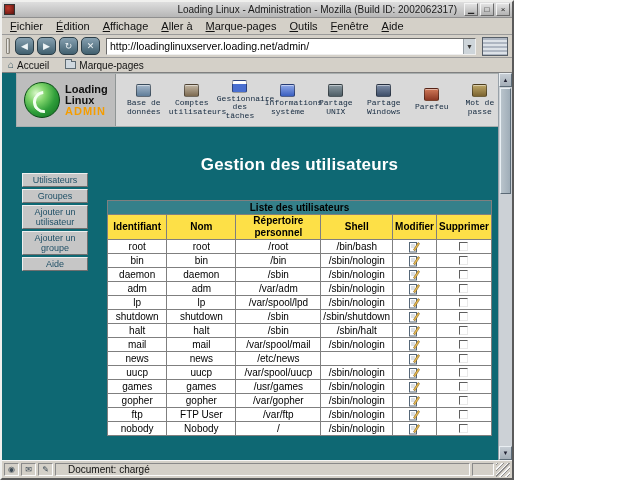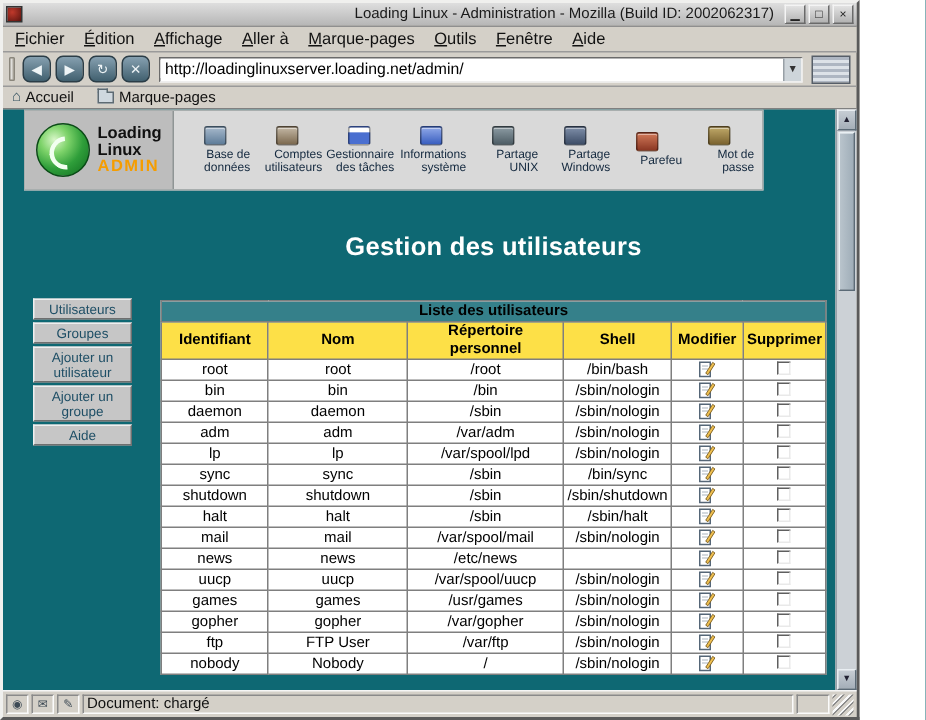--- a/index.html
+++ b/index.html
@@ -1,20 +1,20 @@
 <!DOCTYPE html>
 <html style="--page-bg: #0e6873; --table-title-bg: #35808a; --admin-orange: #f59d00; --supprimer: #9dbfc7; --chrome: #d4d0c8; --sidebar-link: #1f4f66;"><head>
 <meta charset="utf-8">
 <style>
   * { box-sizing: border-box; margin: 0; padding: 0; }
   html,body { font-family: "Liberation Sans", sans-serif; }
   body { width: 617px; height: 480px; }
 
   .window {
-    width: 573px; height: 480px;
+    width: 514px; height: 480px;
     display: flex; flex-direction: column;
     background: var(--chrome, #d4d0c8);
     border: 2px solid; border-color: #f0f0ee #5a5a5a #5a5a5a #f0f0ee;
   }
 
   
   .titlebar {
     flex: 0 0 16px; display: flex; align-items: center;
     background: linear-gradient(#dedede, #b6b6b6);
     padding: 0 2px; gap: 3px; border-bottom: 1px solid #8f8f8f;
@@ -70,25 +70,25 @@
   .nav-item { display: flex; flex-direction: column; align-items: center; cursor: pointer; }
   .nav-ic { width: 15px; height: 13px; border: 1px solid rgba(0,0,0,.4); border-radius: 2px; box-shadow: inset 0 1px 0 rgba(255,255,255,.45); margin-bottom: 2px; }
   .nav-ic[data-name="database-icon"]        { background: linear-gradient(#a6b8cb, #5f7d99); }
   .nav-ic[data-name="users-icon"]           { background: linear-gradient(#c3b7a4, #7d6a50); }
   .nav-ic[data-name="task-manager-icon"]    { background: linear-gradient(#ffffff 0 3px, #4a6fd0 3px); }
   .nav-ic[data-name="system-info-icon"]     { background: linear-gradient(#8fa8e8, #3a5fc0); }
   .nav-ic[data-name="unix-share-icon"]      { background: linear-gradient(#8b9aa2, #4f5e66); }
   .nav-ic[data-name="windows-share-icon"]   { background: linear-gradient(#7e8ea8, #3e4e68); }
   .nav-ic[data-name="firewall-icon"]        { background: linear-gradient(#d07858, #8c3824); }
   .nav-ic[data-name="password-icon"]        { background: linear-gradient(#bfa868, #7c6430); }
-  .nav-label { width: 46px; font-size: 8px; line-height: 8.5px; text-align: right; color: #13283e; }
+  .nav-label { width: 46px; font-size: 8px; line-height: 8.5px; text-align: center; color: #13283e; font-family: Liberation Mono, monospace; }
 
   
   .main-row { display: flex; }
-  .sidebar { flex: 0 0 66px; margin: 72px 0 0 6px; display: flex; flex-direction: column; gap: 2px; align-self: flex-start; }
+  .sidebar { flex: 0 0 66px; margin: 46px 0 0 6px; display: flex; flex-direction: column; gap: 2px; align-self: flex-start; }
   .side-btn {
     background: #c6c6c6; border: 1px solid; border-color: #efefef #6f6f6f #6f6f6f #efefef;
     color: var(--sidebar-link, #1f4f66); font-size: 9px; line-height: 10px; text-align: center; padding: 1px 2px; cursor: pointer;
   }
   .content-col { flex: 1; margin: 0 6px 0 19px; }
   .page-title { margin: 28px 0 25px; font-size: 17px; font-weight: bold; text-align: center; color: #ffffff; letter-spacing: .2px; }
 
   
   .users { width: 100%; border-collapse: collapse; background: #fff; font-size: 10px; }
   .users th, .users td { border: 1px solid #7f7f7f; height: 14px; line-height: 12px; padding: 0 2px; text-align: center; color: #000; }
@@ -100,21 +100,21 @@
 
   
   .scrollbar { flex: 0 0 14px; background: #ccd1d6; border-left: 1px solid #97a0a8; display: flex; flex-direction: column; position: relative; }
   .sb-btn { flex: 0 0 14px; background: linear-gradient(#c6cdd4, #a4aeb8); border: 1px solid; border-color: #e9eef2 #5b6a76 #5b6a76 #e9eef2; font-size: 6px; color: #223; display: flex; align-items: center; justify-content: center; cursor: pointer; }
   .sb-btn.down { margin-top: auto; }
   .sb-thumb { position: absolute; top: 15px; left: 1px; right: 1px; height: 106px; background: linear-gradient(90deg,#b9c4cc,#9fadb8); border: 1px solid; border-color: #e9f0f4 #5b6a76 #5b6a76 #e9f0f4; cursor: grab; }
 
   
   .statusbar { flex: 0 0 18px; display: flex; align-items: center; gap: 2px; padding: 1px 2px; border-top: 1px solid #f6f6f6; font-size: 10px; background: var(--chrome,#d4d0c8); }
   .st-ic { flex: 0 0 15px; height: 13px; border: 1px solid; border-color: #8a8a8a #fbfbfb #fbfbfb #8a8a8a; display: flex; align-items: center; justify-content: center; font-size: 8px; line-height: 8px; color: #3d4a55; cursor: pointer; }
-  .st-text { flex: 1; height: 13px; border: 1px solid; border-color: #8a8a8a #fbfbfb #fbfbfb #8a8a8a; display: flex; align-items: center; padding: 0 2px; color: #111; }
+  .st-text { flex: 1; height: 13px; border: 1px solid; border-color: #8a8a8a #fbfbfb #fbfbfb #8a8a8a; display: flex; align-items: center; padding: 0 12px; color: #111; }
   .st-cell { flex: 0 0 22px; height: 13px; border: 1px solid; border-color: #8a8a8a #fbfbfb #fbfbfb #8a8a8a; }
   .grip { flex: 0 0 14px; height: 14px; background: repeating-linear-gradient(135deg, #f8f8f8 0 1px, #8d8d8d 1px 2px, rgba(0,0,0,0) 2px 4px); cursor: nwse-resize; }
 </style>
 </head>
 <body>
 
 <div class="window" data-name="browser-window">
 
   <div class="titlebar" data-name="title-bar">
     <span class="win-icon" data-name="mozilla-window-icon"></span>
@@ -301,33 +301,20 @@
                   <td data-name="cell-shell">/sbin/nologin</td>
                   <td data-name="cell-modifier"><span class="edit-icon" data-name="edit-icon"><svg width="11" height="12" viewBox="0 0 11 12">
                         <rect x="0.5" y="1.5" width="7" height="9.5" fill="#ffffff" stroke="#556677"></rect>
                         <line x1="2" y1="4" x2="6" y2="4" stroke="#aab4be" stroke-width="0.8"></line>
                         <line x1="2" y1="6" x2="6" y2="6" stroke="#aab4be" stroke-width="0.8"></line>
                         <path d="M4.5 8.8 L9.1 1.6 L10.6 2.6 L6 9.8 Z" fill="#f0c050" stroke="#7a5c1e" stroke-width="0.6"></path>
                       </svg></span></td>
                   <td data-name="cell-supprimer"><span class="cb" data-name="delete-checkbox"></span></td>
                 </tr>
                 <tr data-name="table-row">
-                  <td data-name="cell-identifiant">sync</td>
-                  <td data-name="cell-nom">sync</td>
-                  <td data-name="cell-repertoire">/sbin</td>
-                  <td data-name="cell-shell">/bin/sync</td>
-                  <td data-name="cell-modifier"><span class="edit-icon" data-name="edit-icon"><svg width="11" height="12" viewBox="0 0 11 12">
-                        <rect x="0.5" y="1.5" width="7" height="9.5" fill="#ffffff" stroke="#556677"></rect>
-                        <line x1="2" y1="4" x2="6" y2="4" stroke="#aab4be" stroke-width="0.8"></line>
-                        <line x1="2" y1="6" x2="6" y2="6" stroke="#aab4be" stroke-width="0.8"></line>
-                        <path d="M4.5 8.8 L9.1 1.6 L10.6 2.6 L6 9.8 Z" fill="#f0c050" stroke="#7a5c1e" stroke-width="0.6"></path>
-                      </svg></span></td>
-                  <td data-name="cell-supprimer"><span class="cb" data-name="delete-checkbox"></span></td>
-                </tr>
-                <tr data-name="table-row">
                   <td data-name="cell-identifiant">shutdown</td>
                   <td data-name="cell-nom">shutdown</td>
                   <td data-name="cell-repertoire">/sbin</td>
                   <td data-name="cell-shell">/sbin/shutdown</td>
                   <td data-name="cell-modifier"><span class="edit-icon" data-name="edit-icon"><svg width="11" height="12" viewBox="0 0 11 12">
                         <rect x="0.5" y="1.5" width="7" height="9.5" fill="#ffffff" stroke="#556677"></rect>
                         <line x1="2" y1="4" x2="6" y2="4" stroke="#aab4be" stroke-width="0.8"></line>
                         <line x1="2" y1="6" x2="6" y2="6" stroke="#aab4be" stroke-width="0.8"></line>
                         <path d="M4.5 8.8 L9.1 1.6 L10.6 2.6 L6 9.8 Z" fill="#f0c050" stroke="#7a5c1e" stroke-width="0.6"></path>
                       </svg></span></td>

